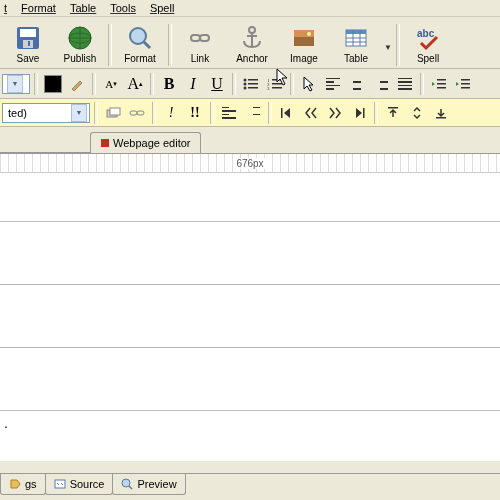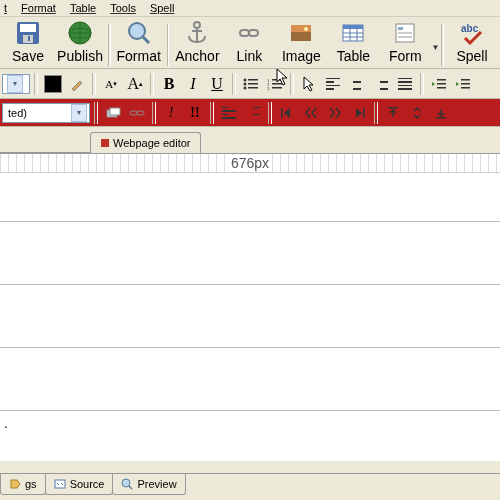--- a/index.html
+++ b/index.html
@@ -1,38 +1,38 @@
 <!DOCTYPE html>
 <html><head>
 <meta charset="utf-8">
 <style>
 html,body{margin:0;padding:0;font-family:Tahoma,Arial,sans-serif;font-size:11px;background:#ece9d8;overflow:hidden;width:500px;height:500px}
 .menubar{background:#ece9d8;padding:2px 4px;display:flex;gap:14px;border-bottom:1px solid #d0cdbb}
 .menubar span{text-decoration:underline;text-decoration-color:#333;cursor:default}
 .toolbar-main{background:#ece9d8;padding:2px 2px;display:flex;align-items:flex-end;border-bottom:1px solid #bcb9a8;height:52px;box-sizing:border-box}
 .tbtn{display:flex;flex-direction:column;align-items:center;justify-content:flex-end;padding:2px 6px;min-width:40px;cursor:default}
 .tbtn .ic{width:28px;height:28px;display:flex;align-items:flex-end;justify-content:center;margin-bottom:2px}
-.tbtn .lbl{font-size:14px;color:#000}
+.tbtn .lbl{font-size:10px;color:#000}
 .sep{width:2px;height:42px;border-left:1px solid #bcb9a8;border-right:1px solid #fff;margin:0 2px}
 .dropdown-arrow{width:12px;height:38px;display:flex;align-items:center;justify-content:center;font-size:8px;color:#333}
 .toolbar-fmt{background:#ece9d8;padding:3px 2px;display:flex;align-items:center;gap:2px;border-bottom:1px solid #bcb9a8;height:30px;box-sizing:border-box}
-.toolbar-fmt2{background:#b91c1c;padding:3px 2px;display:flex;align-items:center;gap:2px;border-bottom:1px solid #bcb9a8;height:28px;box-sizing:border-box}
+.toolbar-fmt2{background:#fef9c3;padding:3px 2px;display:flex;align-items:center;gap:2px;border-bottom:1px solid #bcb9a8;height:28px;box-sizing:border-box}
 .combo{background:#fff;border:1px solid #7f9db9;height:20px;display:flex;align-items:center;padding:0 2px;box-sizing:border-box}
 .combo .arr{background:#dce8f7;border:1px solid #abc0de;width:14px;height:16px;display:flex;align-items:center;justify-content:center;font-size:7px;color:#4a6785;margin-left:2px}
 .ibtn{width:22px;height:22px;display:flex;align-items:center;justify-content:center;cursor:default;font-family:'Times New Roman',serif}
 .ibtn.b{font-weight:bold;font-size:16px}
 .ibtn.i{font-style:italic;font-size:16px;font-family:'Times New Roman',serif}
 .ibtn.u{text-decoration:underline;font-size:16px}
 .vsep{width:2px;height:22px;border-left:1px solid #bcb9a8;border-right:1px solid #fff;margin:0 2px}
 .color-sw{width:16px;height:16px;background:#000;border:1px solid #888}
 .tabs-top{background:#ece9d8;display:flex;align-items:flex-end;height:26px;padding:0;border-bottom:1px solid #999}
 .tab-top{background:#ece9d8;border:1px solid #999;border-bottom:none;padding:4px 10px;margin-right:-1px;display:flex;align-items:center;gap:4px;font-size:11px;border-radius:3px 3px 0 0}
 .tab-top.blank{width:70px;border-top:none;border-left:none;border-bottom:1px solid #999;border-radius:0}
 .tab-red{width:8px;height:8px;background:#c03020;display:inline-block}
-.ruler{background:#fff;border-bottom:1px solid #ccc;height:18px;display:flex;align-items:center;justify-content:center;font-size:14px;color:#555;position:relative}
+.ruler{background:#fff;border-bottom:1px solid #ccc;height:18px;display:flex;align-items:center;justify-content:center;font-size:10px;color:#555;position:relative}
 .ruler::before{content:"";position:absolute;left:0;top:0;width:100%;height:100%;background:repeating-linear-gradient(to right,#ddd 0,#ddd 1px,transparent 1px,transparent 8px)}
 .editor{background:#fff;height:288px;overflow:hidden}
 .editor .row{border-bottom:1px solid #bbb;height:62px}
 .editor .row:first-child{height:48px}
 .editor .row:last-child{height:28px;border-bottom:none}
 .tabs-bottom{background:#ece9d8;display:flex;align-items:flex-start;height:26px;border-top:1px solid #999;position:fixed;bottom:0;left:0;width:500px}
 .tab-bot{background:#ece9d8;border:1px solid #999;border-top:none;padding:4px 8px;display:flex;gap:4px;font-size:11px;border-radius:0 0 3px 3px;margin-right:-1px}
 .smic{width:12px;height:12px;display:inline-block}
 svg{display:block}
 .align-lines{display:flex;flex-direction:column;gap:2px;width:14px}
@@ -80,36 +80,36 @@
           <circle cx="11" cy="11" r="8" fill="#bcd6ee" stroke="#5a7a9a" stroke-width="2"></circle>
           <line x1="17" y1="17" x2="23" y2="23" stroke="#5a7a9a" stroke-width="3"></line>
         </svg>
       </div>
     <div class="lbl">Format</div>
   </div>
   <div class="sep"></div>
   <div class="tbtn">
     <div class="ic">
         <svg width="26" height="26">
+          <rect x="4" y="10" width="9" height="6" rx="3" fill="none" stroke="#888" stroke-width="2"></rect>
+          <rect x="13" y="10" width="9" height="6" rx="3" fill="none" stroke="#888" stroke-width="2"></rect>
+        </svg>
+      </div>
+    <div class="lbl">Link</div>
+  </div>
+  <div class="tbtn">
+    <div class="ic">
+        <svg width="26" height="26">
           <circle cx="13" cy="5" r="3" fill="none" stroke="#888" stroke-width="2"></circle>
           <line x1="13" y1="8" x2="13" y2="22" stroke="#888" stroke-width="2"></line>
           <line x1="8" y1="11" x2="18" y2="11" stroke="#888" stroke-width="2"></line>
           <path d="M5 16 Q5 22 13 22 Q21 22 21 16" fill="none" stroke="#888" stroke-width="2"></path>
         </svg>
       </div>
     <div class="lbl">Anchor</div>
-  </div>
-  <div class="tbtn">
-    <div class="ic">
-        <svg width="26" height="26">
-          <rect x="4" y="10" width="9" height="6" rx="3" fill="none" stroke="#888" stroke-width="2"></rect>
-          <rect x="13" y="10" width="9" height="6" rx="3" fill="none" stroke="#888" stroke-width="2"></rect>
-        </svg>
-      </div>
-    <div class="lbl">Link</div>
   </div>
   <div class="tbtn">
     <div class="ic">
         <svg width="26" height="26">
           <rect x="3" y="5" width="20" height="16" fill="#d89050"></rect>
           <rect x="3" y="12" width="20" height="9" fill="#9a6a3a"></rect>
           <circle cx="18" cy="9" r="2" fill="#fff2a0"></circle>
         </svg>
       </div>
     <div class="lbl">Image</div>
@@ -120,31 +120,20 @@
           <rect x="3" y="5" width="20" height="16" fill="#fff" stroke="#5a7aaa"></rect>
           <rect x="3" y="5" width="20" height="4" fill="#5a8ac8"></rect>
           <line x1="10" y1="5" x2="10" y2="21" stroke="#5a7aaa"></line>
           <line x1="17" y1="5" x2="17" y2="21" stroke="#5a7aaa"></line>
           <line x1="3" y1="13" x2="23" y2="13" stroke="#5a7aaa"></line>
           <line x1="3" y1="17" x2="23" y2="17" stroke="#5a7aaa"></line>
         </svg>
       </div>
     <div class="lbl">Table</div>
   </div>
-  <div class="tbtn">
-    <div class="ic">
-        <svg width="26" height="26">
-          <rect x="4" y="4" width="18" height="18" fill="#fff" stroke="#888"></rect>
-          <rect x="6" y="7" width="5" height="3" fill="#8aa8c8"></rect>
-          <rect x="6" y="12" width="14" height="2" fill="#ccc"></rect>
-          <rect x="6" y="16" width="14" height="2" fill="#ccc"></rect>
-        </svg>
-      </div>
-    <div class="lbl">Form</div>
-  </div>
   <div class="dropdown-arrow">▼</div>
   <div class="sep"></div>
   <div class="tbtn">
     <div class="ic">
         <svg width="26" height="26">
           <text x="2" y="12" font-size="10" fill="#3a5a9a" font-weight="bold">abc</text>
           <path d="M6 18 L11 23 L22 12" fill="none" stroke="#c03020" stroke-width="3"></path>
         </svg>
       </div>
     <div class="lbl">Spell</div>

